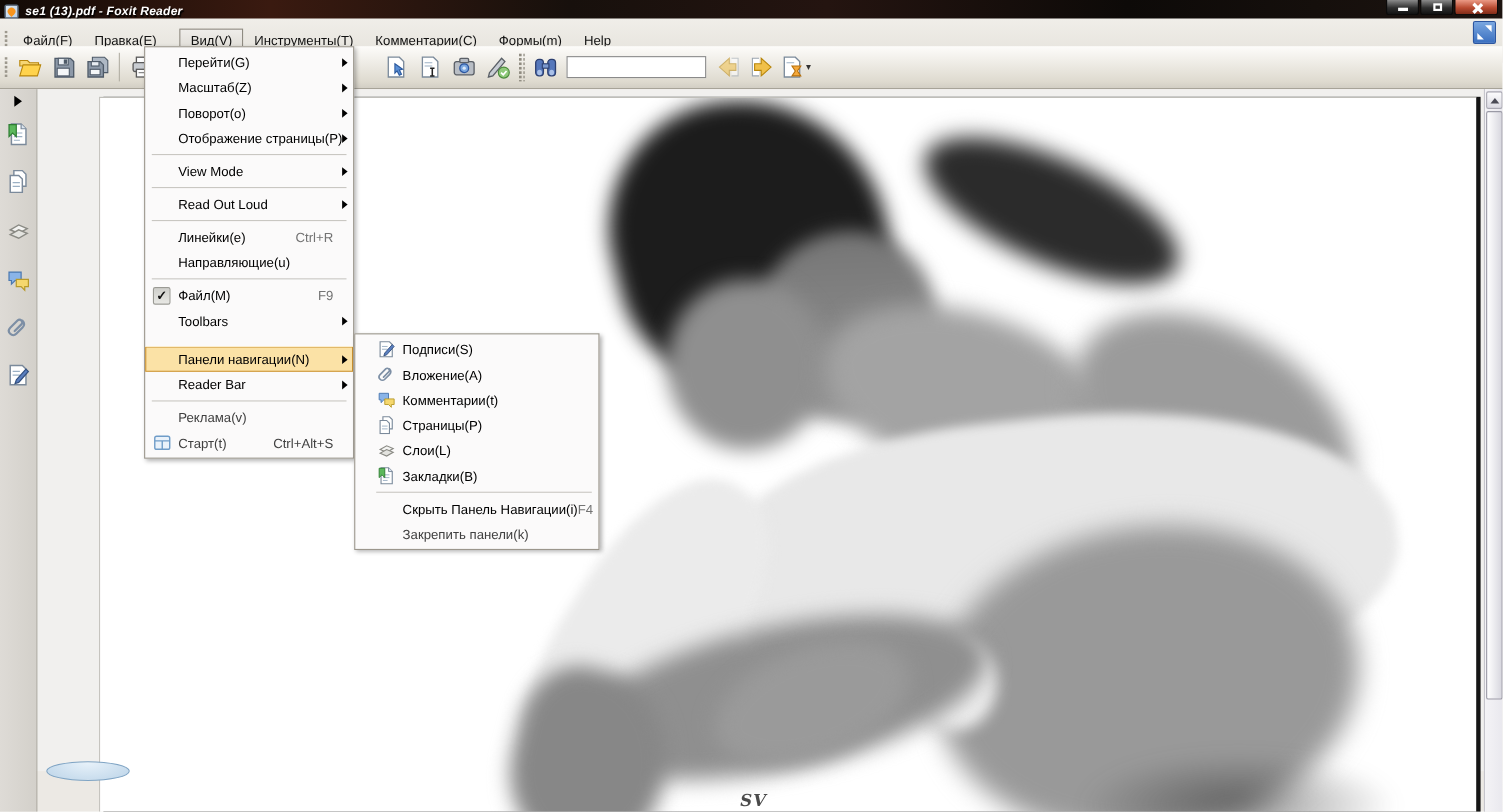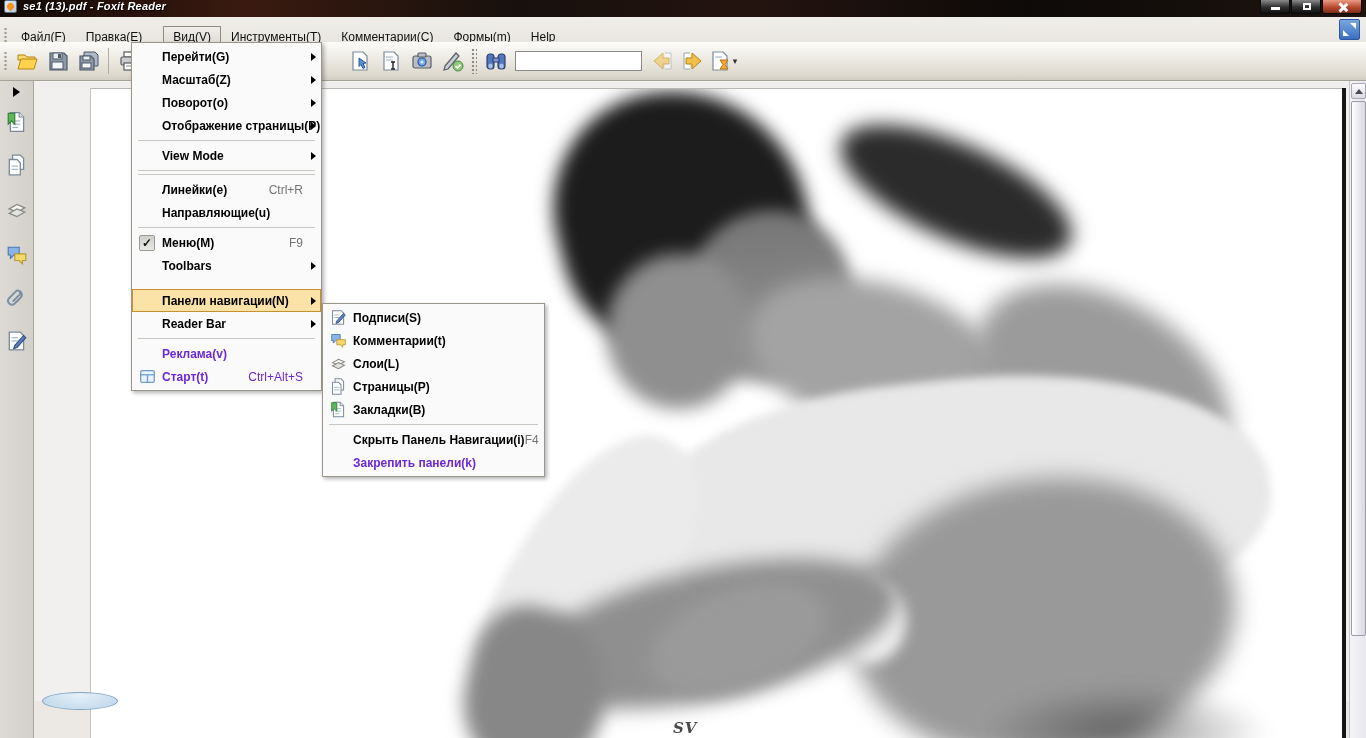--- a/index.html
+++ b/index.html
@@ -3,21 +3,21 @@
 <meta charset="utf-8">
 <style>
   * { margin:0; padding:0; box-sizing:border-box; }
   html,body { width:1366px; height:738px; overflow:hidden;
     font-family:"Liberation Sans", sans-serif; }
   #app { position:relative; width:1366px; height:738px; background:#ece9e4; }
 
   
   .titlebar { position:absolute; left:0; top:0; width:1366px; height:17px;
     background:linear-gradient(90deg,#120a06 0%,#3a1a10 18%,#17100c 38%,#241410 55%,#0d0a08 75%,#1d1410 100%);
-    display:flex; align-items:flex-start; }
+    display:flex; align-items:flex-end; }
   .app-icon { width:13px; height:13px; margin:0 6px 0 4px; border-radius:2px;
     background:linear-gradient(135deg,#dfeaf6,#b9cfe6); border:1px solid #5a6f86; position:relative; }
   .app-icon::after { content:""; position:absolute; left:2px; top:2px; width:7px; height:7px;
     border-radius:50% 50% 50% 0; background:#f7941d; transform:rotate(-45deg); }
   .title-text { color:#fff; font-size:11px; font-weight:bold; font-style:italic;
     text-shadow:1px 1px 1px #000; letter-spacing:.2px; }
   .winbtns { position:absolute; right:4px; top:0; display:flex; }
   .wbtn { width:30px; height:14px; border:1px solid #0a0a0a; border-top:none;
     background:linear-gradient(#8a8a8a,#2e2e2e 55%,#111); margin-left:1px;
     border-radius:0 0 3px 3px; position:relative; cursor:pointer; }
@@ -92,27 +92,27 @@
     display:flex; align-items:center; justify-content:center; cursor:pointer; }
   .tri-up { width:0; height:0; border-bottom:5px solid #4a4a55; border-left:4px solid transparent;
     border-right:4px solid transparent; }
   .sb-thumb { position:absolute; left:1px; top:20px; width:15px; height:535px; cursor:grab;
     background:linear-gradient(90deg,#ffffff,#d8d7df); border:1px solid #9b9aa6; border-radius:2px; }
 
   
   .menu-pop { position:absolute; background:#fbfafa; border:1px solid #9b968c;
     box-shadow:2px 2px 4px rgba(0,0,0,.3); z-index:100; padding:2px 0; }
   .view-menu { left:131px; top:42px; width:191px; }
-  .nav-submenu { left:322px; top:303px; width:223px; }
+  .nav-submenu { left:322px; top:303px; width:223px;padding-left:13px; }
   .mi { position:relative; height:23px; display:flex; align-items:center;
     font-size:12px; color:#000; cursor:pointer; padding-right:6px; }
   .mi .gutter { width:30px; flex:0 0 30px; display:flex; align-items:center; justify-content:center; }
-  .mi .lbl { flex:1 1 auto; white-space:nowrap;font-weight:bold; }
+  .mi .lbl { flex:1 1 auto; white-space:nowrap; }
   .mi .sc { font-size:12px; color:#737373; margin-right:12px; }
-  .mi.disabled, .mi.disabled .sc { color:#6d28d9; cursor:default; }
+  .mi.disabled, .mi.disabled .sc { color:#404040; cursor:default; }
   .mi.has-sub::after { content:""; position:absolute; right:5px; top:8px; width:0; height:0;
     border-left:5px solid #000; border-top:4px solid transparent; border-bottom:4px solid transparent; }
   .mi.hl { background:#fbe2a6; box-shadow:inset 0 0 0 1px #c9902f;margin-top:12px; }
   .msep { height:1px; background:#c9c7c2; margin:3px 6px; }
   .checkbox { width:16px; height:16px; background:linear-gradient(#cfcfcb,#e8e8e4);
     border:1px solid #9a9a94; border-radius:2px; display:flex; align-items:center;
     justify-content:center; font-size:12px; color:#111; font-weight:bold; }
   .mi .gutter svg { width:17px; height:17px; }
 </style>
 </head>
@@ -394,36 +394,40 @@
     <div class="mi has-sub">
         <span class="gutter"></span>
         <span class="lbl">Отображение страницы(P)</span>
       </div>
     <div class="msep"></div>
     <div class="mi has-sub">
         <span class="gutter"></span>
         <span class="lbl">View Mode</span>
       </div>
     <div class="msep"></div>
+    <div class="mi has-sub">
+        <span class="gutter"></span>
+        <span class="lbl">Read Out Loud</span>
+      </div>
     <div class="msep"></div>
     <div class="mi">
         <span class="gutter"></span>
         <span class="lbl">Линейки(е)</span>
         <span class="sc">Ctrl+R</span>
       </div>
     <div class="mi">
         <span class="gutter"></span>
         <span class="lbl">Направляющие(u)</span>
       </div>
     <div class="msep"></div>
     <div class="mi">
         <span class="gutter">
           <span class="checkbox">✓</span>
         </span>
-        <span class="lbl">Меню(M)</span>
+        <span class="lbl">Файл(M)</span>
         <span class="sc">F9</span>
       </div>
     <div class="mi has-sub">
         <span class="gutter"></span>
         <span class="lbl">Toolbars</span>
       </div>
     <div class="mi has-sub hl">
         <span class="gutter"></span>
         <span class="lbl">Панели навигации(N)</span>
       </div>
@@ -452,40 +456,48 @@
         <span class="gutter">
           <svg>
             <use href="#sym-signature"></use>
           </svg>
         </span>
         <span class="lbl">Подписи(S)</span>
       </div>
     <div class="mi">
         <span class="gutter">
           <svg>
+            <use href="#sym-attachment"></use>
+          </svg>
+        </span>
+        <span class="lbl">Вложение(A)</span>
+      </div>
+    <div class="mi">
+        <span class="gutter">
+          <svg>
             <use href="#sym-comments"></use>
           </svg>
         </span>
         <span class="lbl">Комментарии(t)</span>
       </div>
     <div class="mi">
         <span class="gutter">
           <svg>
+            <use href="#sym-pages"></use>
+          </svg>
+        </span>
+        <span class="lbl">Страницы(P)</span>
+      </div>
+    <div class="mi">
+        <span class="gutter">
+          <svg>
             <use href="#sym-layers"></use>
           </svg>
         </span>
         <span class="lbl">Слои(L)</span>
-      </div>
-    <div class="mi">
-        <span class="gutter">
-          <svg>
-            <use href="#sym-pages"></use>
-          </svg>
-        </span>
-        <span class="lbl">Страницы(P)</span>
       </div>
     <div class="mi">
         <span class="gutter">
           <svg>
             <use href="#sym-bookmarks"></use>
           </svg>
         </span>
         <span class="lbl">Закладки(B)</span>
       </div>
     <div class="msep"></div>

